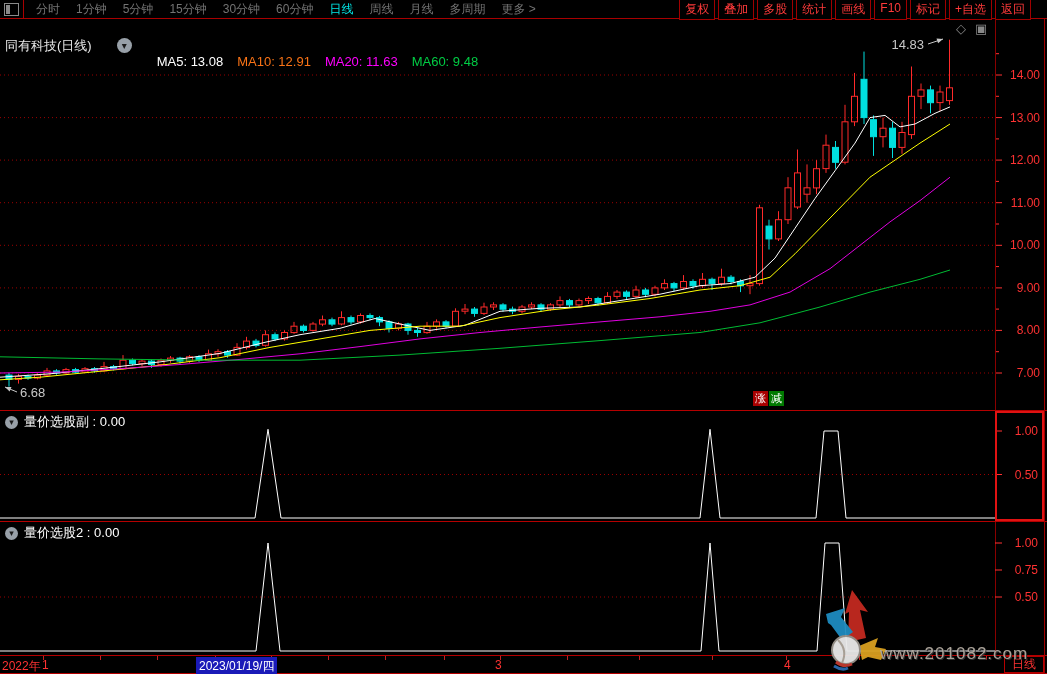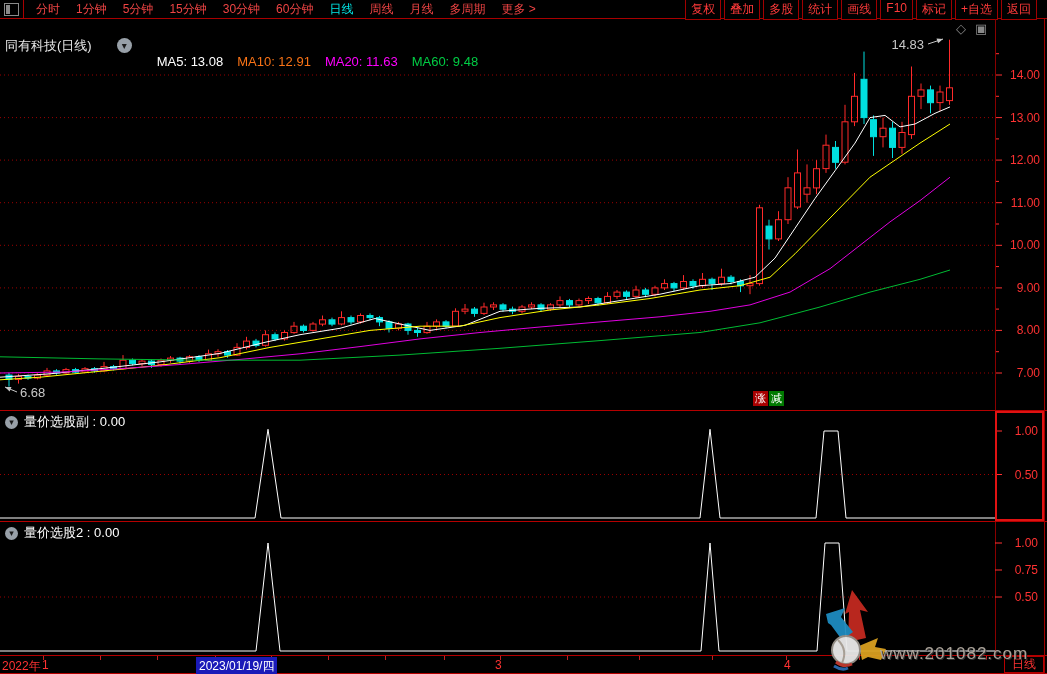--- a/index.html
+++ b/index.html
@@ -5,23 +5,23 @@
   html,body{margin:0;padding:0;background:#000;}
   .app{position:relative;width:1047px;height:674px;background:#000;overflow:hidden;
        font-family:"Liberation Sans","DejaVu Sans",sans-serif;}
   
   .topbar{position:absolute;top:0;left:0;width:1047px;height:19px;display:flex;align-items:center;
           background:#000;border-bottom:1px solid #a80000;box-sizing:border-box;}
   .tb-icon{width:13px;height:11px;border:1px solid #8a8a8a;margin:0 4px;position:relative;flex:0 0 auto;}
   .tb-icon:after{content:'';position:absolute;left:1px;top:1px;bottom:1px;width:4px;background:#8a8a8a;}
   .tb-sep{width:1px;height:18px;background:#a80000;margin-right:4px;flex:0 0 auto;}
   .menu-items{display:flex;align-items:center;}
-  .menu-item{color:#ef4444;font-size:12px;padding:0 8px;white-space:nowrap;cursor:default;}
+  .menu-item{color:#737373;font-size:12px;padding:0 8px;white-space:nowrap;cursor:default;}
   .menu-item.active{color:#00e8e8;}
-  .tb-right{margin-left:auto;display:flex;gap:3px;padding-right:10px;}
+  .tb-right{margin-left:auto;display:flex;gap:3px;padding-right:16px;}
   .tb-btn{color:#ff3a3a;font-size:12px;border:1px solid #a00000;padding:1px 5px;background:#000;white-space:nowrap;cursor:default;}
   
   .main-chart{position:absolute;top:19px;left:0;width:1047px;height:391px;}
   .main-chart svg,.panel svg{position:absolute;top:0;left:0;}
   .title-row{position:absolute;top:3px;left:5px;display:flex;align-items:center;gap:25px;font-size:13px;}
   .chart-title{color:#e8e8e8;}
   .chev{width:15px;height:15px;border-radius:50%;background:#98a0a8;color:#1a1a1a;font-size:10px;
         line-height:15px;text-align:center;flex:0 0 auto;}
   .chev-sm{width:13px;height:13px;line-height:13px;font-size:9px;}
   #ma-labels{display:flex;gap:14px;font-size:13px;margin-top:32px;}

